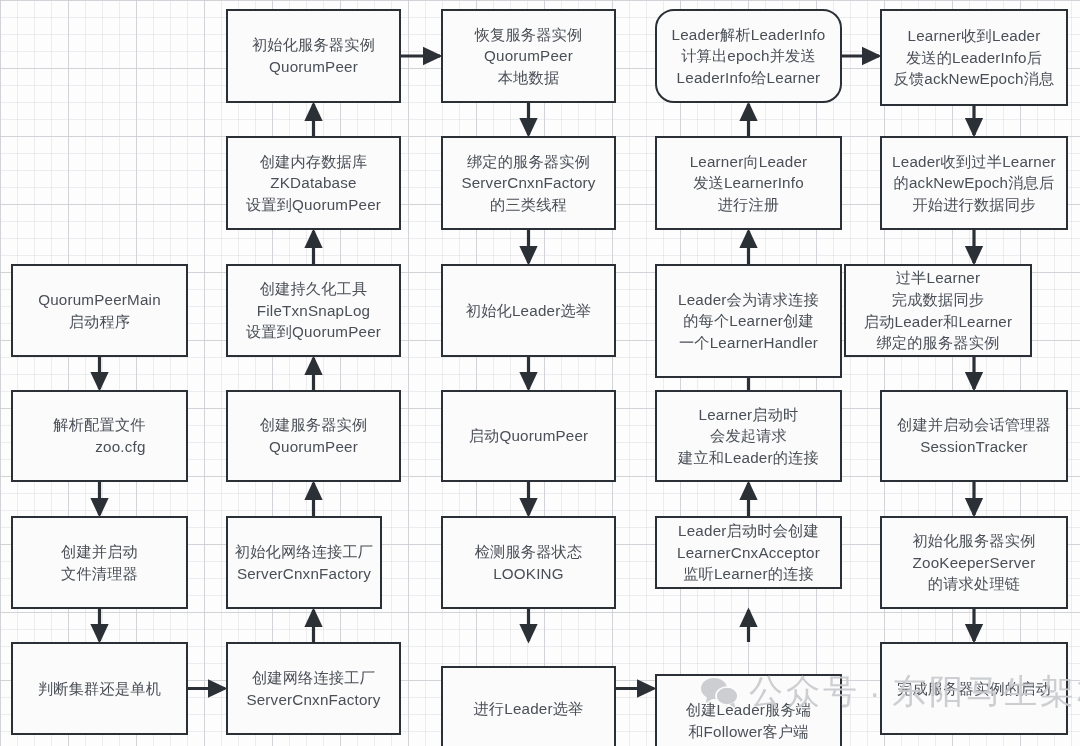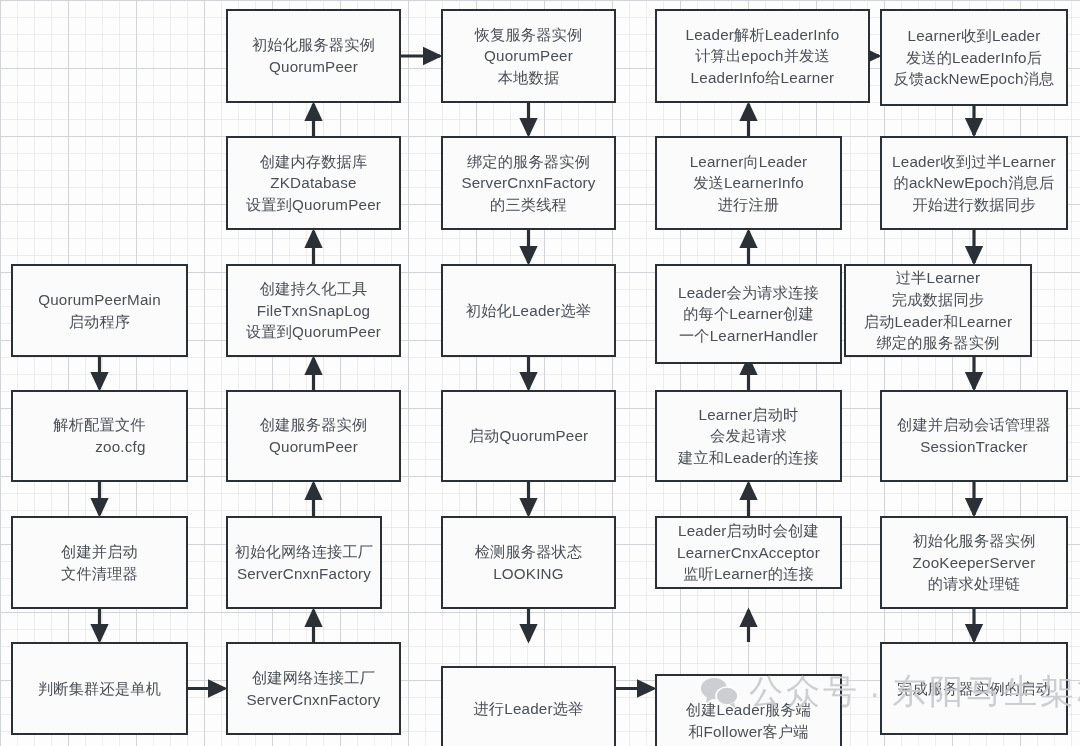--- a/index.html
+++ b/index.html
@@ -151,27 +151,27 @@
 LOOKING</span></div>
       <div class="node" style="left: 441px; top: 642px; width: 175px; height: 86px; margin-top: 24px;"><span>进行Leader选举</span></div>
       <div class="node" style="left: 655px; top: 674px; width: 187px; height: 93px;"><span>创建Leader服务端
 和Follower客户端</span></div>
       <div class="node" style="left: 655px; top: 516px; width: 187px; height: 73px;"><span>Leader启动时会创建
 LearnerCnxAcceptor
 监听Learner的连接</span></div>
       <div class="node" style="left: 655px; top: 390px; width: 187px; height: 92px;"><span>Learner启动时
 会发起请求
 建立和Leader的连接</span></div>
-      <div class="node" style="left: 655px; top: 264px; width: 187px; height: 100px;"><span>Leader会为请求连接
+      <div class="node" style="left: 655px; top: 264px; width: 187px; height: 114px;"><span>Leader会为请求连接
 的每个Learner创建
 一个LearnerHandler</span></div>
       <div class="node" style="left: 655px; top: 136px; width: 187px; height: 94px;"><span>Learner向Leader
 发送LearnerInfo
 进行注册</span></div>
-      <div class="node" style="left: 655px; top: 9px; width: 215px; height: 94px;"><span>Leader解析LeaderInfo
+      <div class="node" style="left: 655px; top: 9px; width: 187px; height: 94px; border-radius: 19px;"><span>Leader解析LeaderInfo
 计算出epoch并发送
 LeaderInfo给Learner</span></div>
       <div class="node" style="left: 880px; top: 9px; width: 188px; height: 97px; justify-content: center;"><span>Learner收到Leader
 发送的LeaderInfo后
 反馈ackNewEpoch消息</span></div>
       <div class="node" style="left: 880px; top: 136px; width: 188px; height: 94px;"><span>Leader收到过半Learner
 的ackNewEpoch消息后
 开始进行数据同步</span></div>
       <div class="node" style="left: 844px; top: 264px; width: 188px; height: 93px;"><span>过半Learner
 完成数据同步

